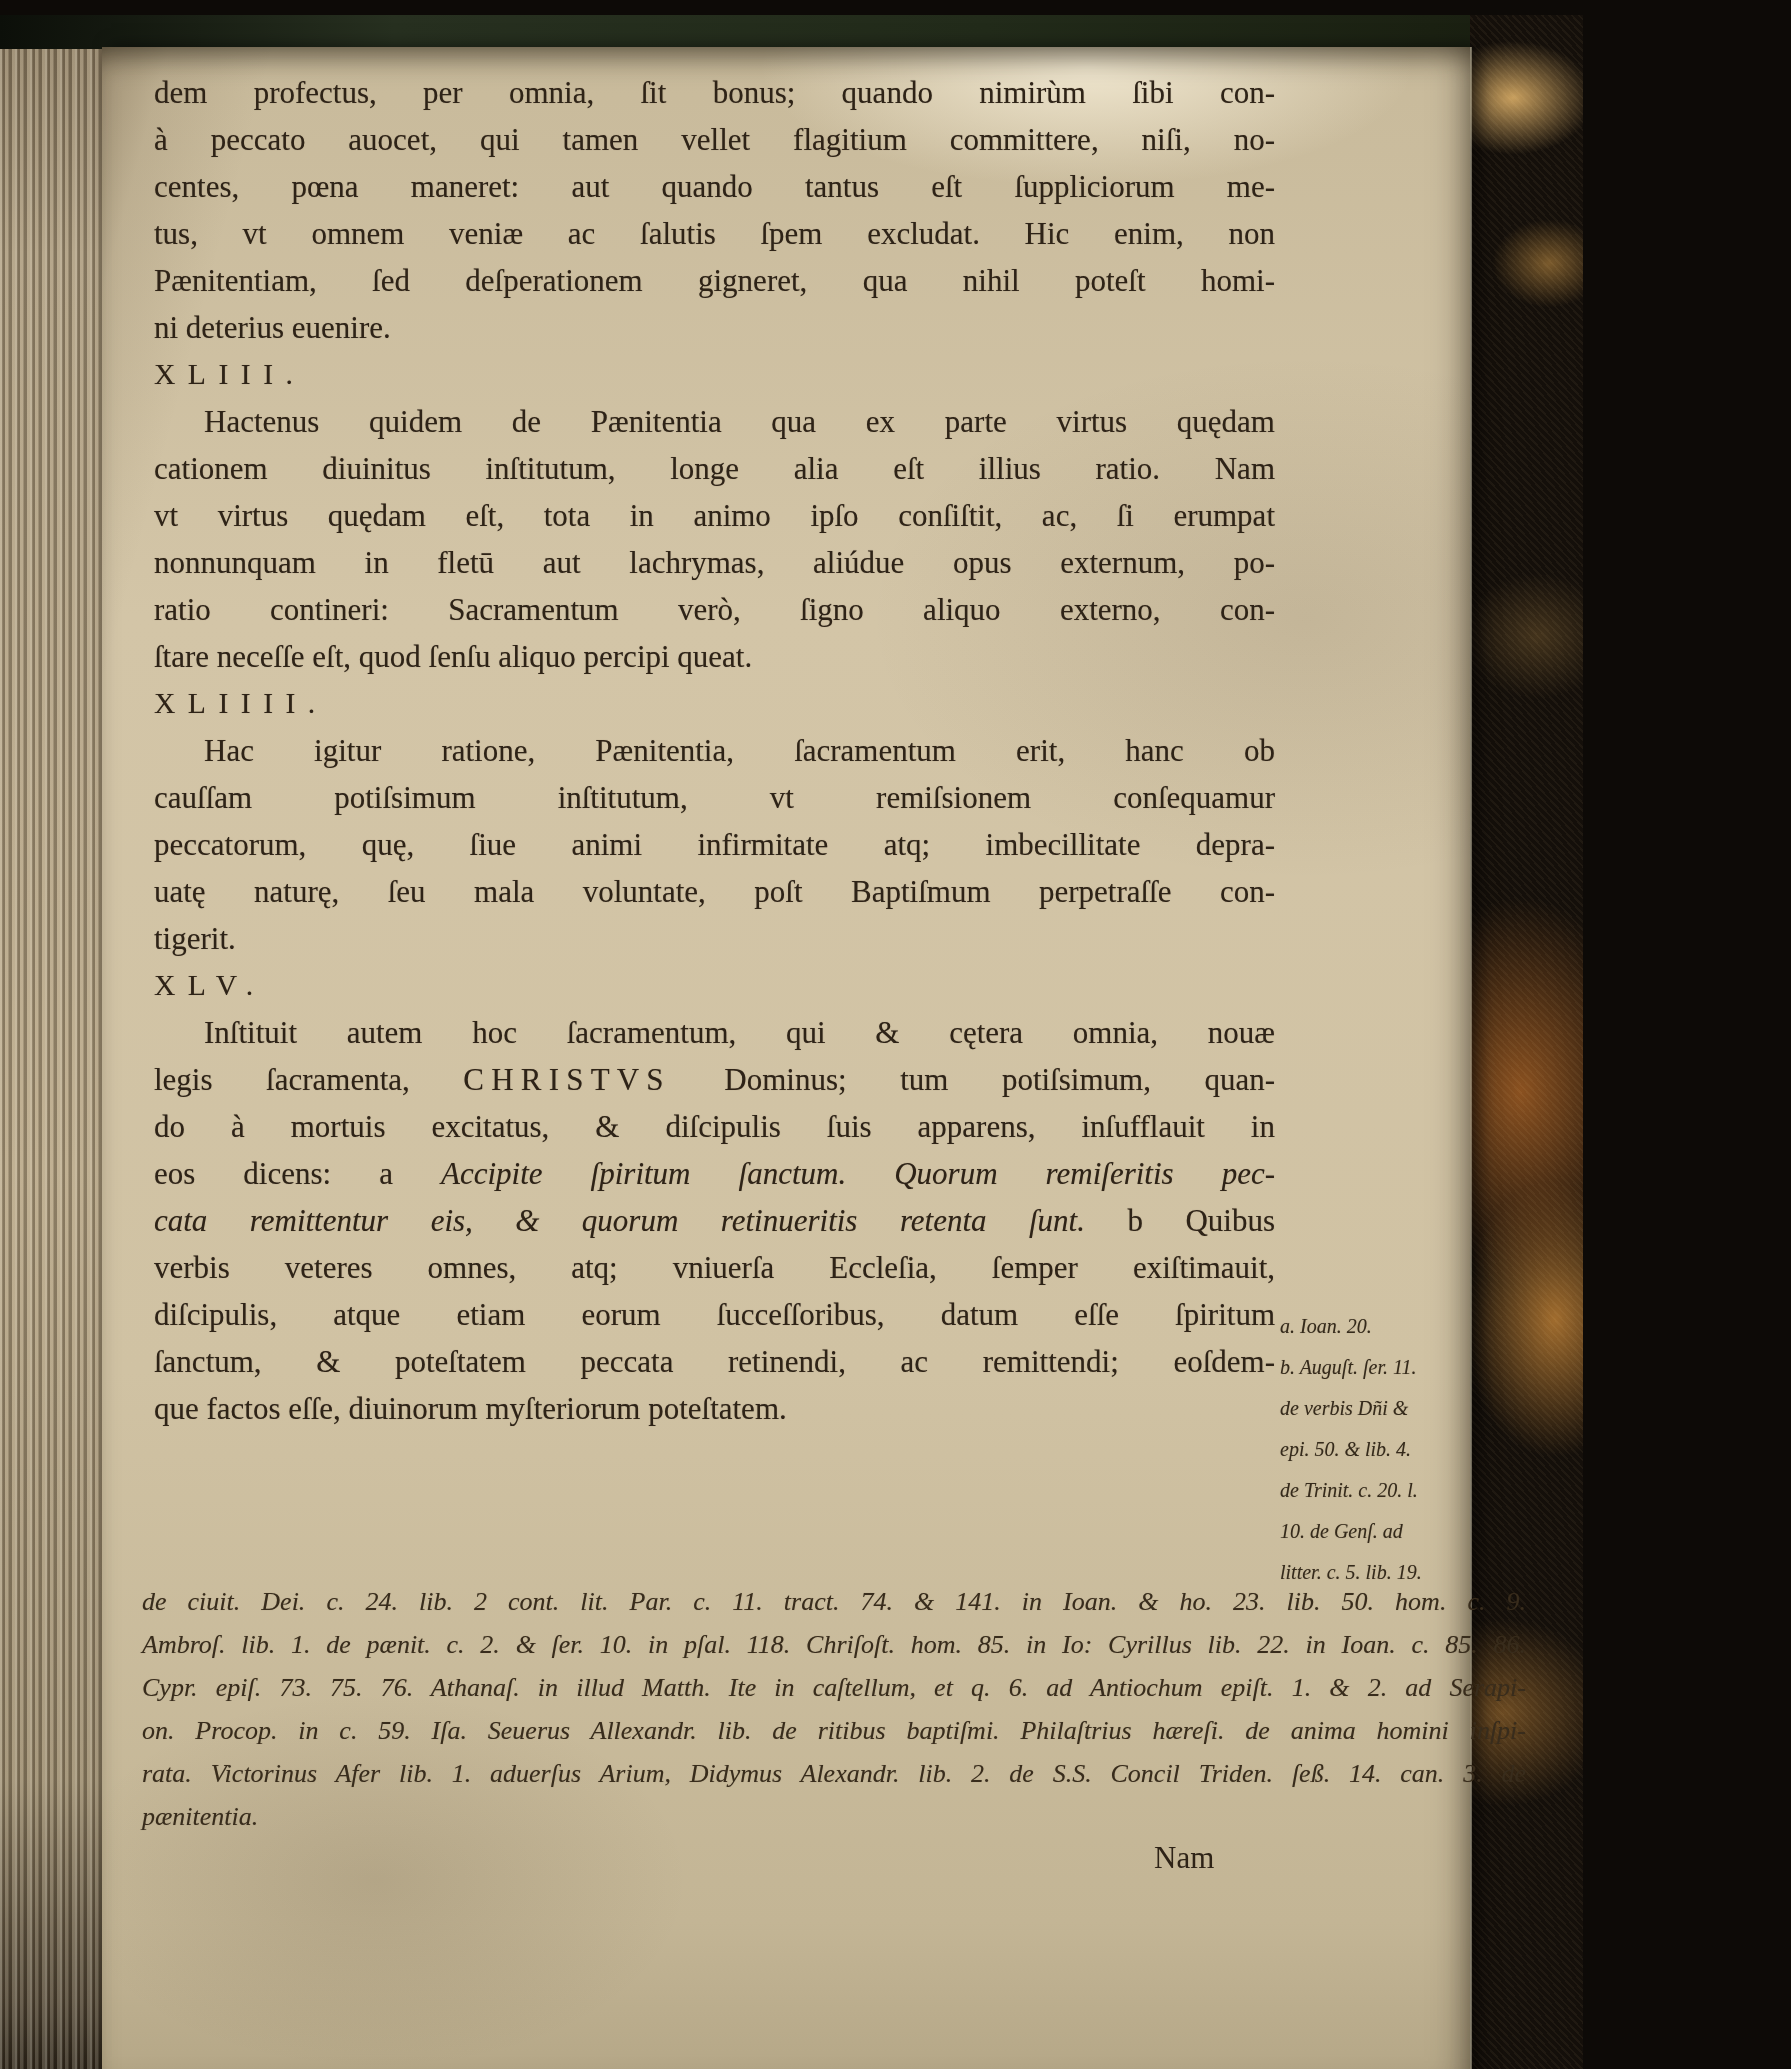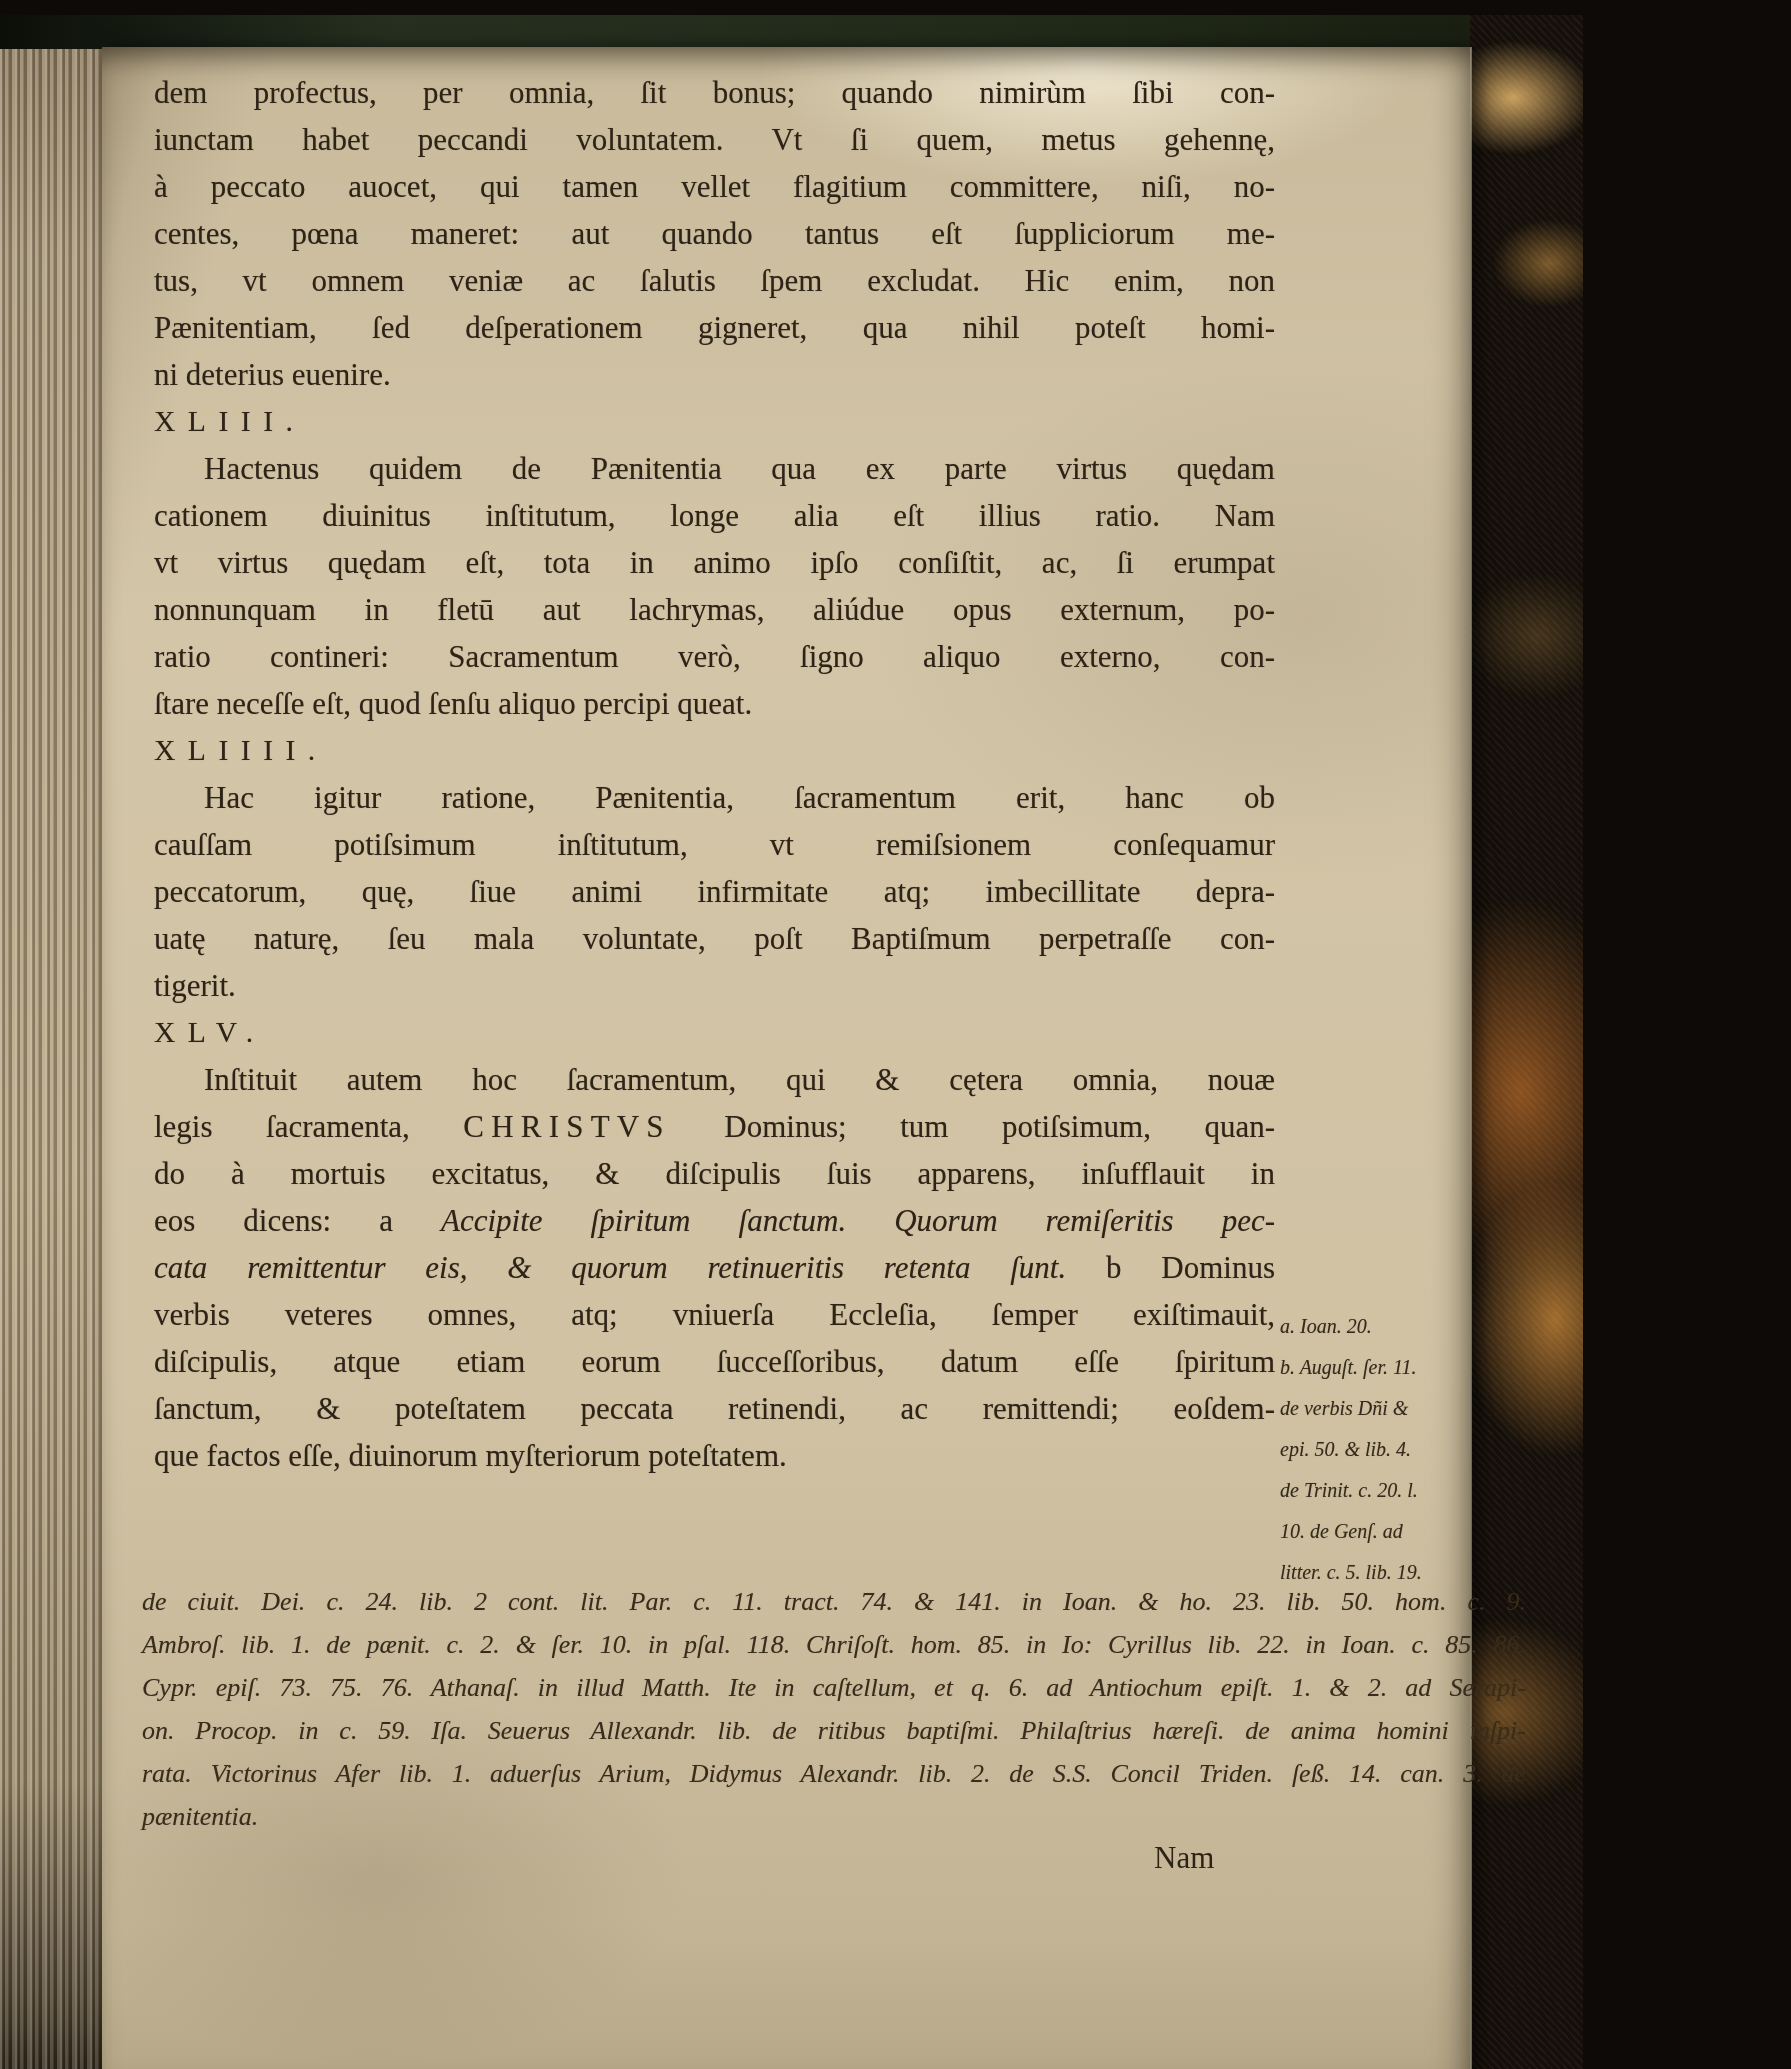--- a/index.html
+++ b/index.html
@@ -90,21 +90,20 @@
 <body>
 
 <div class="scene">
   <div class="top-band"></div>
   <div class="page-edges"></div>
   <div class="cover-strip"></div>
   <div class="paper">
     <div class="text-col" id="text-col">
         <div class="para">
           <div class="line jl"><span>dem profectus, per omnia, ſit bonus; quando nimirùm ſibi con-</span></div>
-          <div class="line jl"><span>iunctam habet peccandi voluntatem. Vt ſi quem, metus gehennę,</span></div>
           <div class="line jl"><span>à peccato auocet, qui tamen vellet flagitium committere, niſi, no-</span></div>
           <div class="line jl"><span>centes, pœna maneret:  aut quando tantus eſt ſuppliciorum me-</span></div>
           <div class="line jl"><span>tus, vt omnem veniæ ac ſalutis ſpem excludat.    Hic enim, non</span></div>
           <div class="line jl"><span>Pænitentiam, ſed deſperationem gigneret, qua nihil poteſt homi-</span></div>
           <div class="line"><span>ni deterius euenire.</span></div>
         </div>
         <div class="heading">XLIII.</div>
         <div class="para indent">
           <div class="line jl"><span>Hactenus quidem de Pænitentia qua ex parte virtus quędam</span></div>
           <div class="line jl"><span>cationem diuinitus inſtitutum, longe alia eſt illius ratio.      Nam</span></div>
@@ -120,21 +119,21 @@
           <div class="line jl"><span>peccatorum, quę, ſiue animi infirmitate atq; imbecillitate depra-</span></div>
           <div class="line jl"><span>uatę naturę, ſeu mala voluntate, poſt Baptiſmum perpetraſſe con-</span></div>
           <div class="line"><span>tigerit.</span></div>
         </div>
         <div class="heading">XLV.</div>
         <div class="para indent">
           <div class="line jl"><span>Inſtituit autem hoc ſacramentum, qui &amp; cętera omnia, nouæ</span></div>
           <div class="line jl"><span>legis ſacramenta, </span><span class="caps">CHRISTVS</span><span> Dominus; tum potiſsimum, quan-</span></div>
           <div class="line jl"><span>do à mortuis excitatus, &amp; diſcipulis ſuis apparens,  inſufflauit in</span></div>
           <div class="line jl"><span>eos dicens:  a </span><span class="it">Accipite ſpiritum ſanctum.  Quorum remiſeritis pec-</span></div>
-          <div class="line jl"><span class="it">cata remittentur eis, &amp; quorum retinueritis retenta ſunt.</span><span>   b Dominus</span></div>
+          <div class="line jl"><span class="it">cata remittentur eis, &amp; quorum retinueritis retenta ſunt.</span><span>   b Quibus</span></div>
           <div class="line jl"><span>verbis veteres omnes, atq; vniuerſa Eccleſia,  ſemper exiſtimauit,</span></div>
           <div class="line jl"><span>diſcipulis, atque etiam eorum ſucceſſoribus, datum eſſe ſpiritum</span></div>
           <div class="line jl"><span>ſanctum, &amp; poteſtatem peccata retinendi, ac remittendi; eoſdem-</span></div>
           <div class="line"><span>que factos eſſe, diuinorum  myſteriorum  poteſtatem.</span></div>
         </div>
       </div>
     <div class="margin-notes" id="margin-notes">
         <div class="mline">a. Ioan. 20.</div>
         <div class="mline">b. Auguſt. ſer. 11.</div>
         <div class="mline">de verbis Dñi &amp;</div>

